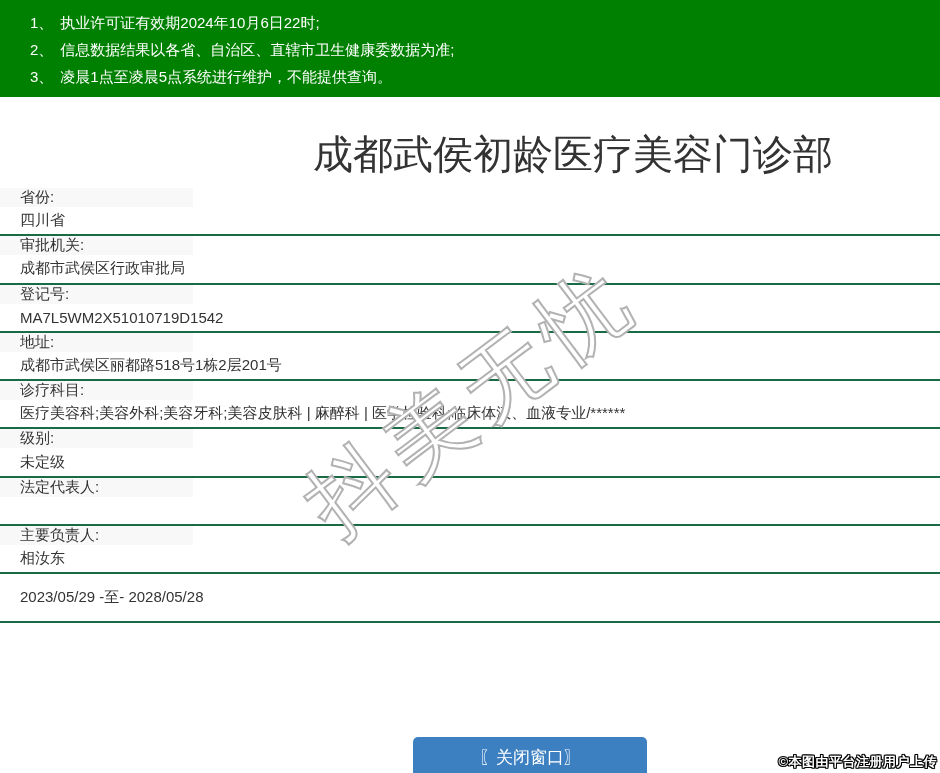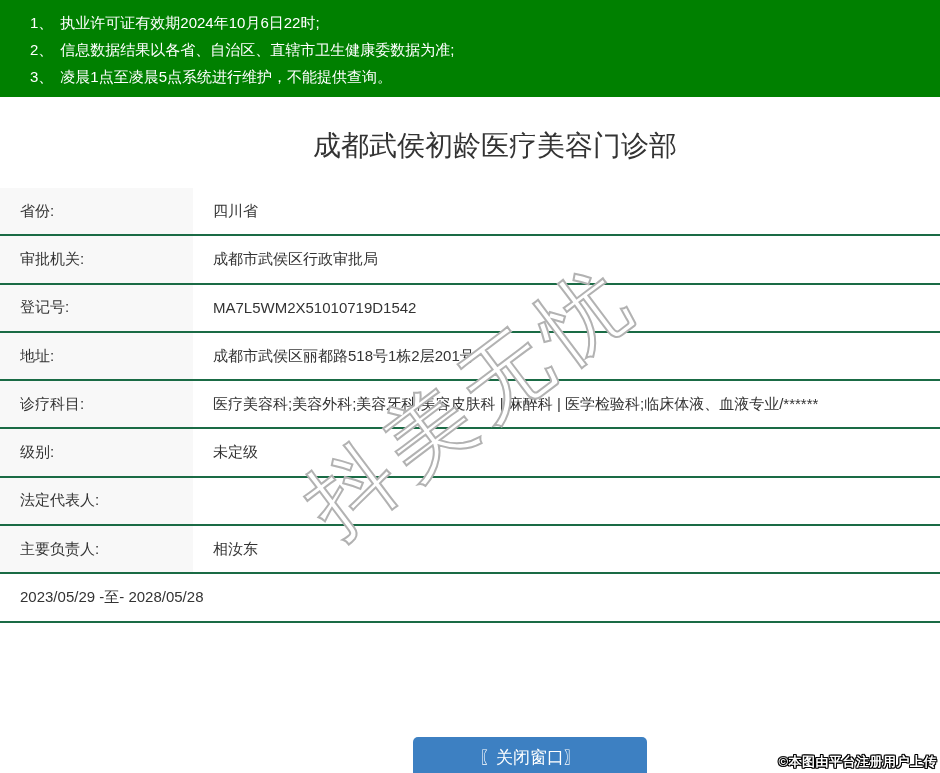--- a/index.html
+++ b/index.html
@@ -13,27 +13,27 @@
   html,body{width:940px;height:773px;overflow:hidden;background:#fff;
     font-family:"Liberation Sans","DejaVu Sans",sans-serif;position:relative;}
 
   
   .notice{background:var(--header-bg);height:97px;padding-top:9px;}
   .notice-item{color:#fff;font-size:15px;line-height:27px;padding-left:30px;white-space:nowrap;}
   .notice-item .num{margin-right:7px;}
   .notice-item b{font-weight:normal;}
 
   
-  .page-title{position:absolute;top:127px;left:313px;font-size:28px;font-weight:400;
+  .page-title{position:absolute;top:127px;left:313px;font-size:40px;font-weight:400;
     color:var(--text);white-space:nowrap;letter-spacing:0px;}
 
   
   .info-table{position:absolute;top:188px;left:0;width:940px;}
   .table-row{display:flex;height:48.3px;border-bottom:2px solid var(--row-divider);
-    font-size:15px;color:var(--text);}
+    font-size:15px;color:var(--text);flex-direction:column;}
   .row-label{width:193px;background:var(--label-bg);padding-left:20px;
     display:flex;align-items:center;flex:none;}
   .row-value{flex:1;padding-left:20px;display:flex;align-items:center;white-space:nowrap;}
 
   
   .watermark-diagonal{position:absolute;left:278px;top:338px;width:400px;z-index:5;
     font-size:86px;letter-spacing:10px;white-space:nowrap;color:#ffffff;
     -webkit-text-stroke:2px #b2b2b2;transform:rotate(-37deg);transform-origin:center center;
     pointer-events:none;}
 

